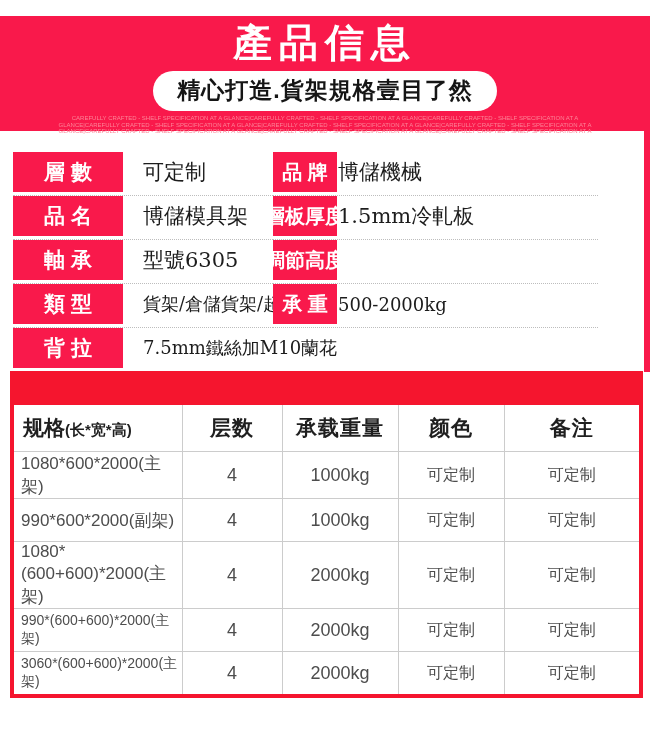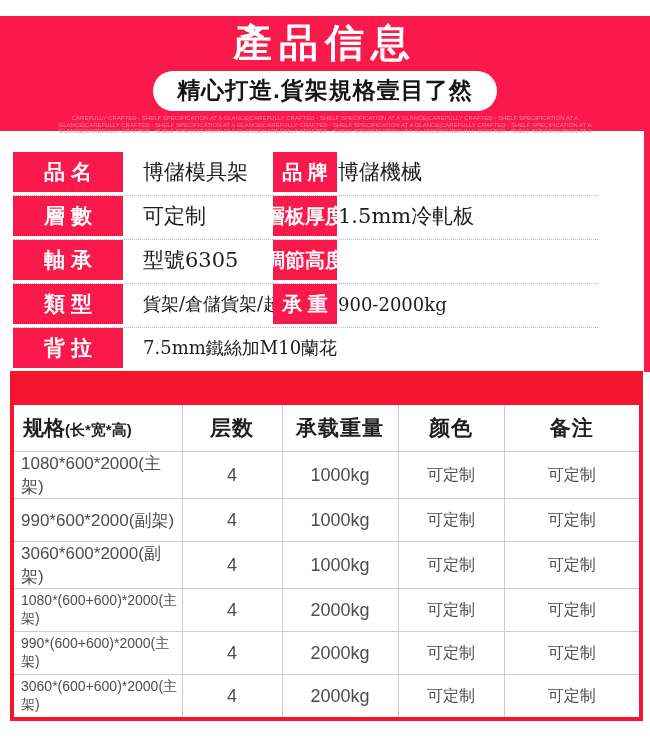--- a/index.html
+++ b/index.html
@@ -149,28 +149,28 @@
       <span>精心打造.貨架規格壹目了然</span>
     </div>
     <div class="watermark">CAREFULLY CRAFTED - SHELF SPECIFICATION AT A GLANCE|CAREFULLY CRAFTED - SHELF SPECIFICATION AT A GLANCE|CAREFULLY CRAFTED - SHELF SPECIFICATION AT A GLANCE|CAREFULLY CRAFTED - SHELF SPECIFICATION AT A GLANCE|CAREFULLY CRAFTED - SHELF SPECIFICATION AT A GLANCE|CAREFULLY CRAFTED - SHELF SPECIFICATION AT A GLANCE|CAREFULLY CRAFTED - SHELF SPECIFICATION AT A GLANCE|CAREFULLY CRAFTED - SHELF SPECIFICATION AT A GLANCE|CAREFULLY CRAFTED - SHELF SPECIFICATION AT A GLANCE|CAREFULLY CRAFTED - SHELF SPECIFICATION AT A GLANCE|CAREFULLY CRAFTED - SHELF SPECIFICATION AT A GLANCE</div>
   </div>
 
   <div class="right-strip"></div>
 
   <div class="specs">
     <div class="spec-col left">
       <div class="spec-row">
+        <div class="spec-label">層 數</div>
+        <div class="spec-value">可定制</div>
+      </div>
+      <div class="spec-row">
         <div class="spec-label">品 名</div>
         <div class="spec-value">博儲模具架</div>
       </div>
       <div class="spec-row">
-        <div class="spec-label">層 數</div>
-        <div class="spec-value">可定制</div>
-      </div>
-      <div class="spec-row">
         <div class="spec-label">軸 承</div>
         <div class="spec-value">型號6305</div>
       </div>
       <div class="spec-row">
         <div class="spec-label">類 型</div>
         <div class="spec-value">貨架/倉儲貨架/超市貨架</div>
       </div>
       <div class="spec-row">
         <div class="spec-label">背 拉</div>
         <div class="spec-value">7.5mm鐵絲加M10蘭花</div>
@@ -183,21 +183,21 @@
       </div>
       <div class="spec-row">
         <div class="spec-label">層板厚度</div>
         <div class="spec-value">1.5mm冷軋板</div>
       </div>
       <div class="spec-row">
         <div class="spec-label">調節高度</div>
       </div>
       <div class="spec-row">
         <div class="spec-label">承 重</div>
-        <div class="spec-value">900-2000kg</div>
+        <div class="spec-value">500-2000kg</div>
       </div>
     </div>
   </div>
 
   <div class="spec-table-wrap">
     <table class="spec-table">
       <colgroup>
         <col class="c1">
           <col class="c2">
           <col class="c3">
@@ -224,27 +224,20 @@
           <td>可定制</td>
         </tr>
         <tr>
           <td>990*600*2000(副架)</td>
           <td>4</td>
           <td>1000kg</td>
           <td>可定制</td>
           <td>可定制</td>
         </tr>
         <tr>
-          <td>3060*600*2000(副架)</td>
-          <td>4</td>
-          <td>1000kg</td>
-          <td>可定制</td>
-          <td>可定制</td>
-        </tr>
-        <tr>
           <td>1080*(600+600)*2000(主架)</td>
           <td>4</td>
           <td>2000kg</td>
           <td>可定制</td>
           <td>可定制</td>
         </tr>
         <tr>
           <td>990*(600+600)*2000(主架)</td>
           <td>4</td>
           <td>2000kg</td>

